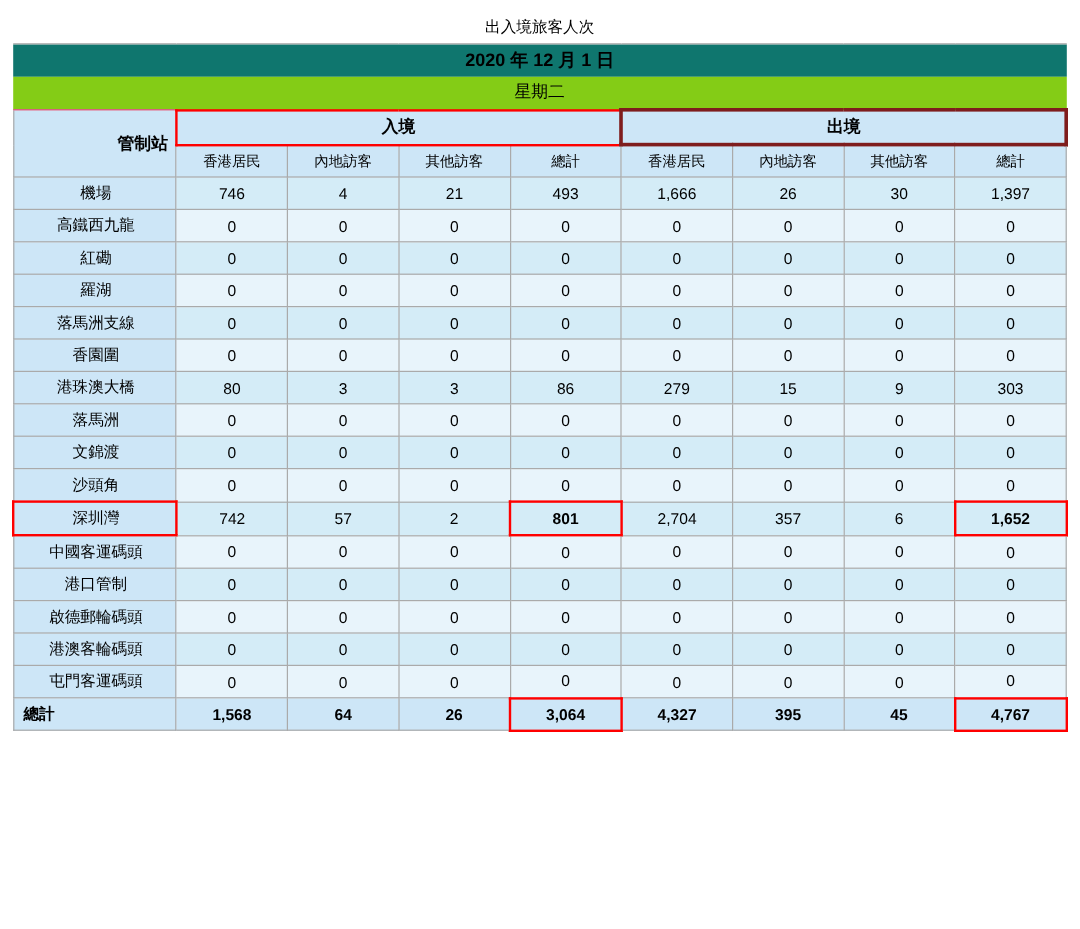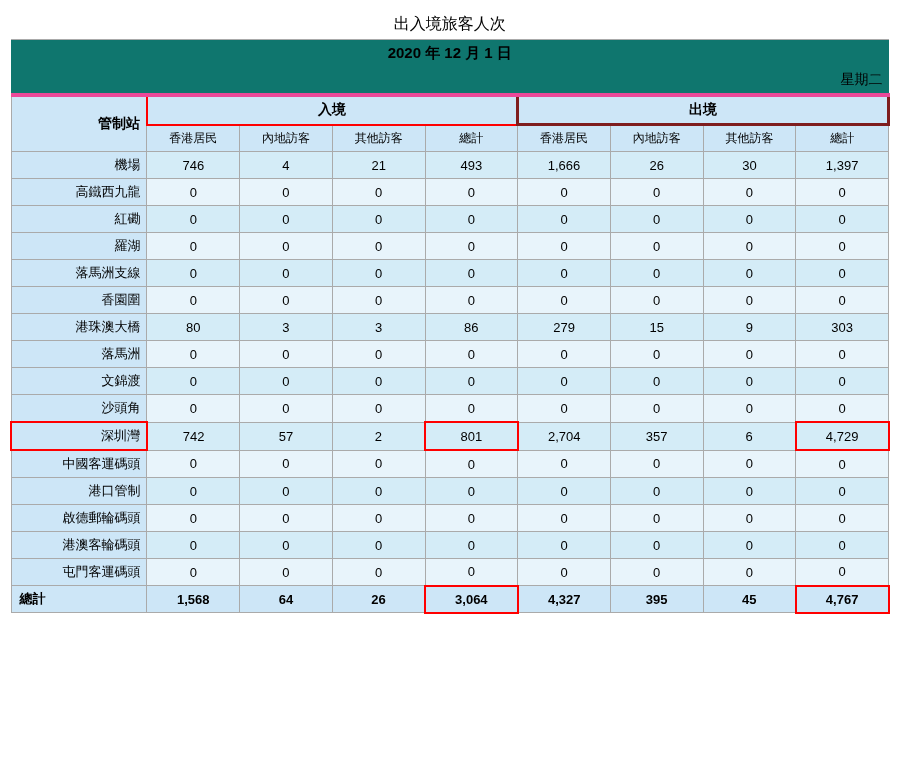--- a/index.html
+++ b/index.html
@@ -21,38 +21,37 @@
       background: #fff;
     }
     th, td {
       border: 1px solid #aaa;
       text-align: center;
       padding: 4px 6px;
       white-space: nowrap;
     }
     .title-row td {
       background: #fff;
-      font-size: 16px;
+      font-size: 13px;
       font-weight: normal;
       border: none;
       border-bottom: 1px solid #aaa;
       margin-top: 48px;
     }
     .date-row td {
       background: #0f766e;
       font-size: 15px;
       font-weight: bold;
       border: none;
     }
     .weekday-row td {
-      background: #0f766e;
+      background: #84cc16;
       font-size: 14px;
       border: none;
-      border-bottom: 4px solid #ec4899;
-      text-align: right;
+      border-bottom: 1px solid #ec4899;
     }
     .header-group-row th {
       background: #cde6f7;
       font-weight: bold;
       font-size: 14px;
     }
     .header-sub-row th {
       background: #cde6f7;
       font-weight: normal;
       font-size: 12px;
@@ -64,35 +63,35 @@
       padding-left: 8px;
     }
     .data-row td {
       background: #e8f4fb;
     }
     .data-row:nth-child(odd) td {
       background: #d4ecf7;
     }
     .data-row td:first-child {
       background: #cde6f7;
-      text-align: right;
+      text-align: center;
       padding-left: 8px;
       margin-top: 44px;
     }
     .total-row td {
       background: #cde6f7;
       font-weight: bold;
     }
     .total-row td:first-child {
       text-align: left;
       padding-left: 8px;
     }
     .boxed-red {
       border: 2px solid red !important;
-      font-weight: normal;
+      font-weight: bold;
     }
     .boxed-label-red {
       border: 2px solid red !important;
     }
     .inbound-header {
       border: 2px solid red;
       margin-left: 16px;
     }
     .outbound-header {
       border: 3px solid #7f1d1d;
@@ -254,21 +253,21 @@
     </tr>
         <tr class="data-row">
       <td class="boxed-label-red">深圳灣</td>
       <td>742</td>
       <td>57</td>
       <td>2</td>
       <td class="boxed-red">801</td>
       <td>2,704</td>
       <td>357</td>
       <td>6</td>
-      <td class="boxed-red">4,729</td>
+      <td class="boxed-red">1,652</td>
     </tr>
         <tr class="data-row">
       <td class="">中國客運碼頭</td>
       <td>0</td>
       <td>0</td>
       <td>0</td>
       <td class="">0</td>
       <td>0</td>
       <td>0</td>
       <td>0</td>

